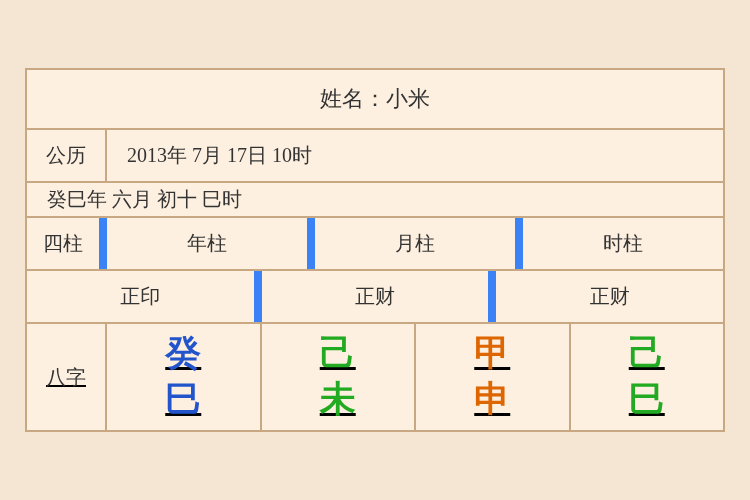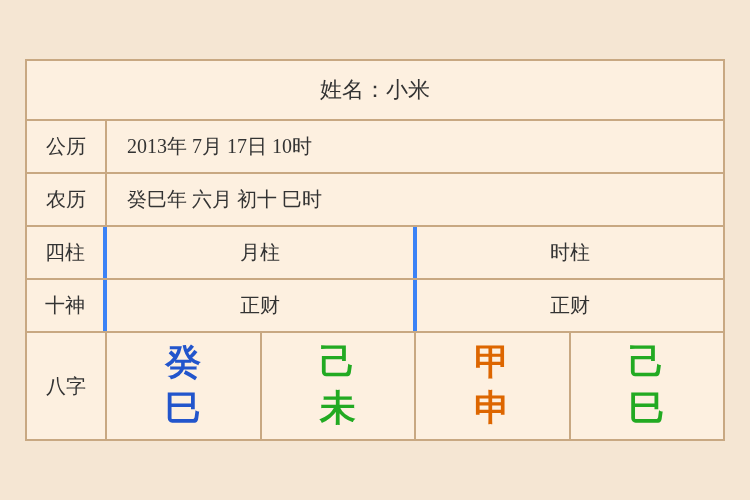--- a/index.html
+++ b/index.html
@@ -69,38 +69,39 @@
     }
 
     .grid-cell {
       flex: 1;
       display: flex;
       align-items: center;
       justify-content: center;
       padding: 12px 8px;
       font-size: 20px;
       color: #333;
-      border-right: 4px solid #3b82f6;
+      border-right: 8px solid #3b82f6;
       background: #fdf0e0;
       text-align: center;
     }
 
     .grid-cell:last-child {
       border-right: none;
     }
 
     .grid-cell.label-cell {
       width: 80px;
       min-width: 80px;
       flex: none;
     }
 
     .bazhi-row {
       display: flex;
       border-bottom: none;
+      text-decoration: underline;
     }
 
     .bazhi-cell {
       flex: 1;
       display: flex;
       flex-direction: column;
       align-items: center;
       justify-content: center;
       padding: 10px 8px;
       border-right: 2px solid #c8a882;
@@ -145,32 +146,32 @@
   <div class="header-row">
     <span>姓名：小米</span>
   </div>
 
   <div class="info-row">
     <div class="row-label">公历</div>
     <div class="row-content">2013年 7月 17日 10时</div>
   </div>
 
   <div class="info-row">
-    <div class="row-label">农历</div>
     <div class="row-content">癸巳年 六月 初十 巳时</div>
   </div>
 
   <div class="grid-row">
     <div class="grid-cell label-cell">四柱</div>
+    <div class="grid-cell">年柱</div>
     <div class="grid-cell">月柱</div>
     <div class="grid-cell">时柱</div>
   </div>
 
   <div class="grid-row">
-    <div class="grid-cell label-cell">十神</div>
+    <div class="grid-cell">正印</div>
     <div class="grid-cell">正财</div>
     <div class="grid-cell">正财</div>
   </div>
 
   <div class="bazhi-row">
     <div class="bazhi-cell label-cell">八字</div>
 
     <div class="bazhi-cell">
       <span class="char-top color-blue">癸</span>
       <span class="char-bottom color-blue">巳</span>

